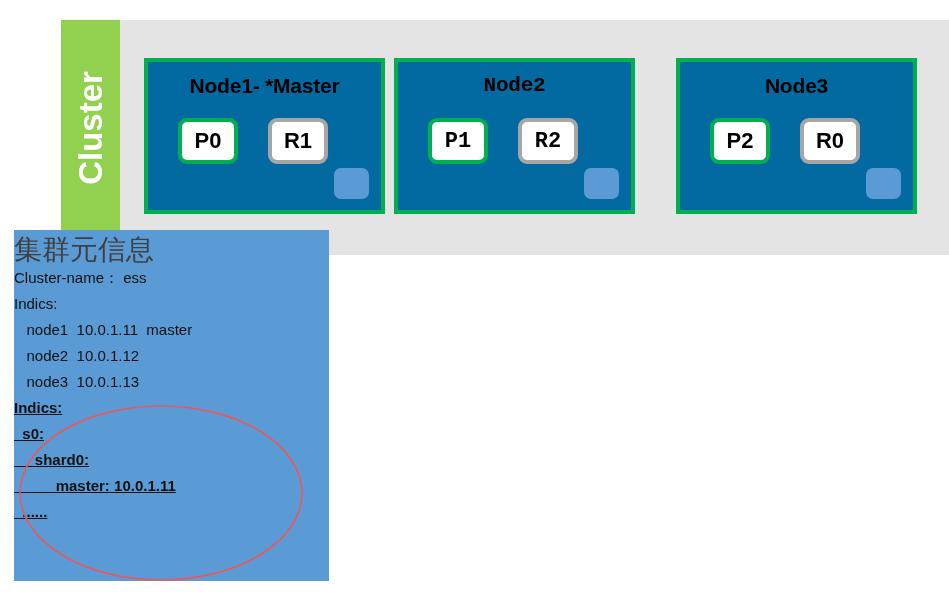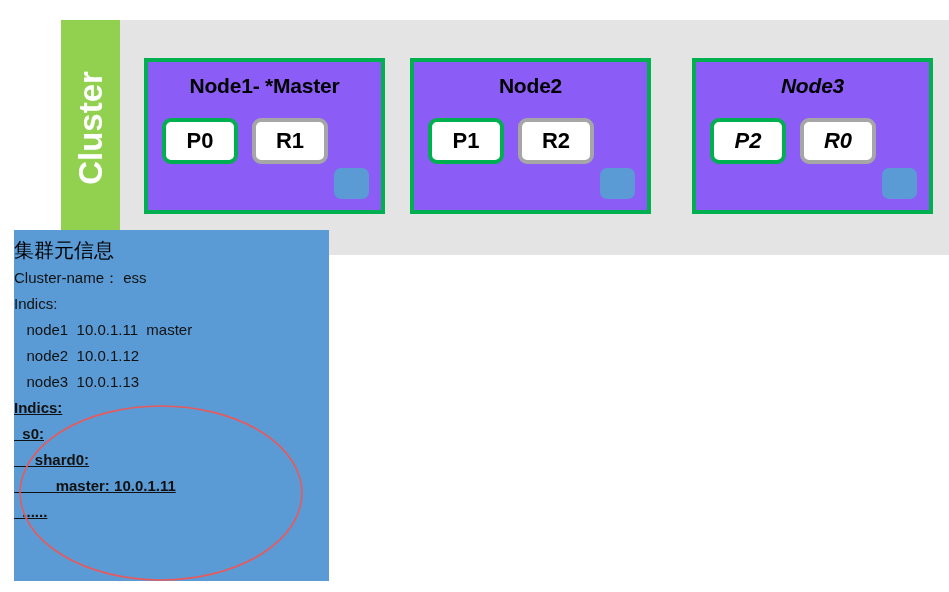--- a/index.html
+++ b/index.html
@@ -46,27 +46,27 @@
     font-weight: bold;
     letter-spacing: 0px;
     font-family: "Liberation Sans", "DejaVu Sans", sans-serif;
   }
 
   
   .node-box {
     position: absolute;
     top: 58px;
     height: 156px;
-    background: #8b5cf6;
+    background: #0369a1;
     border: 4px solid #00B050;
     box-sizing: border-box;
   }
   #node-box-1 { left: 144px; width: 241px; }
-  #node-box-2 { left: 410px; width: 241px; }
-  #node-box-3 { left: 692px; width: 241px; font-style: italic; }
+  #node-box-2 { left: 394px; width: 241px; font-family: Liberation Mono, monospace; }
+  #node-box-3 { left: 676px; width: 241px; }
 
   .node-title {
     position: absolute;
     left: 0;
     right: 0;
     top: 12px;
     text-align: center;
     font-size: 21px;
     font-weight: bold;
     color: #000000;
@@ -74,31 +74,32 @@
   }
 
   .shard-row {
     position: absolute;
     left: 14px;
     top: 56px;
     display: flex;
     gap: 14px;
   }
   .shard {
-    width: 76px;
+    width: 60px;
     height: 46px;
     border-radius: 9px;
     box-sizing: border-box;
     display: flex;
     align-items: center;
     justify-content: center;
     font-size: 22px;
     font-weight: bold;
     color: #000000;
     background: #ffffff;
+    margin-left: 16px;
   }
   .shard.primary { border: 4px solid #00B050; }
   .shard.replica { border: 4px solid #A6A6A6; }
 
   .node-badge {
     position: absolute;
     right: 12px;
     bottom: 11px;
     width: 35px;
     height: 31px;
@@ -124,22 +125,22 @@
     padding: 5px 0 0 0;
   }
   .meta-line {
     font-size: 15px;
     line-height: 26px;
     color: #111111;
     white-space: pre;
     font-family: "Liberation Sans", "DejaVu Sans", sans-serif;
   }
   .meta-line.cjk {
-    color: #000000;
-    font-size: 20px;
+    color: #404040;
+    font-size: 28px;
     line-height: 30px;
   }
   .meta-line.bold { font-weight: bold; text-decoration: underline; }
 
   
   #annotation-ellipse {
     position: absolute;
     left: 18px;
     top: 404px;
     width: 286px;

